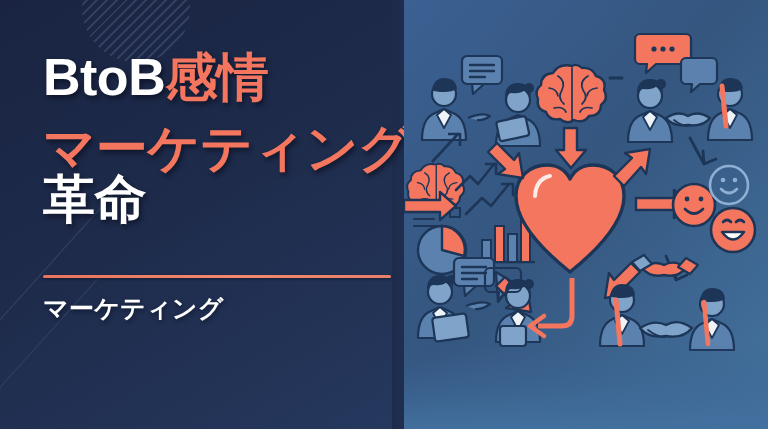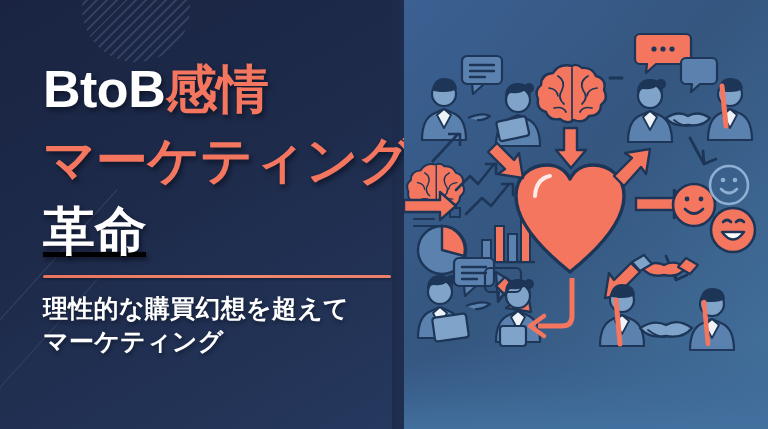--- a/index.html
+++ b/index.html
@@ -26,27 +26,27 @@
     background:repeating-linear-gradient(135deg,
       rgba(150,175,215,.45) 0 2px, rgba(150,175,215,0) 2px 7px);}
   #sc1{left:82px;top:-46px;width:108px;height:108px;}
 
   
   .hair{position:absolute;background:rgba(160,185,225,.17);transform-origin:0 0;height:1px;}
   .hair.soft{background:rgba(175,200,235,.12);}
   .hair.bright{background:rgba(200,220,250,.22);}
 
   
-  .copy{position:absolute;left:43px;top:64px;width:370px;}
+  .copy{position:absolute;left:43px;top:52px;width:370px;}
   .title{margin:0;font-weight:bold;letter-spacing:-.5px;line-height:.98;
     text-shadow:2px 3px 5px rgba(6,10,22,.62);}
   .tl{display:block;white-space:nowrap;}
   .tl1{font-size:52px;}
   .tl2{font-size:52px;margin-top:20px;}
-  .tl3{font-size:52px;margin-top:20px;text-decoration:underline;}
+  .tl3{font-size:52px;margin-top:0;}
   .w{color:#ffffff;}
   .c{color:#f4765f;}
 
   .rule{position:absolute;left:43px;top:275px;width:348px;height:3px;
     background:linear-gradient(90deg,#e8745e 0%,#f3886f 55%,#e9806a 100%);
     border-radius:2px;box-shadow:0 1px 3px rgba(6,10,22,.5);}
 
   .sub{position:absolute;left:43px;top:292px;width:380px;color:#ffffff;
     font-size:25px;font-weight:bold;line-height:1.33;letter-spacing:.3px;
     text-shadow:1px 2px 4px rgba(6,10,22,.55);}
@@ -82,21 +82,20 @@
     <h1 class="title">
       <span class="tl tl1"><span class="w">BtoB</span><span class="c">感情</span></span>
       <span class="tl tl2"><span class="c">マーケティング</span></span>
       <span class="tl tl3"><span class="w">革命</span></span>
     </h1>
   </div>
 
   <div class="rule"></div>
 
   <div class="sub">
-    <span>理性的な購買幻想を超えて</span>
     <span>マーケティング</span>
   </div>
 
   <div id="art">
     <svg viewBox="0 0 364 429" xmlns="http://www.w3.org/2000/svg">
       <defs>
         <linearGradient id="pbg" x1="0" y1="0" x2="1" y2="1">
           <stop offset="0" stop-color="#3b6092"></stop>
           <stop offset=".45" stop-color="#34567f"></stop>
           <stop offset="1" stop-color="#44739f"></stop>

